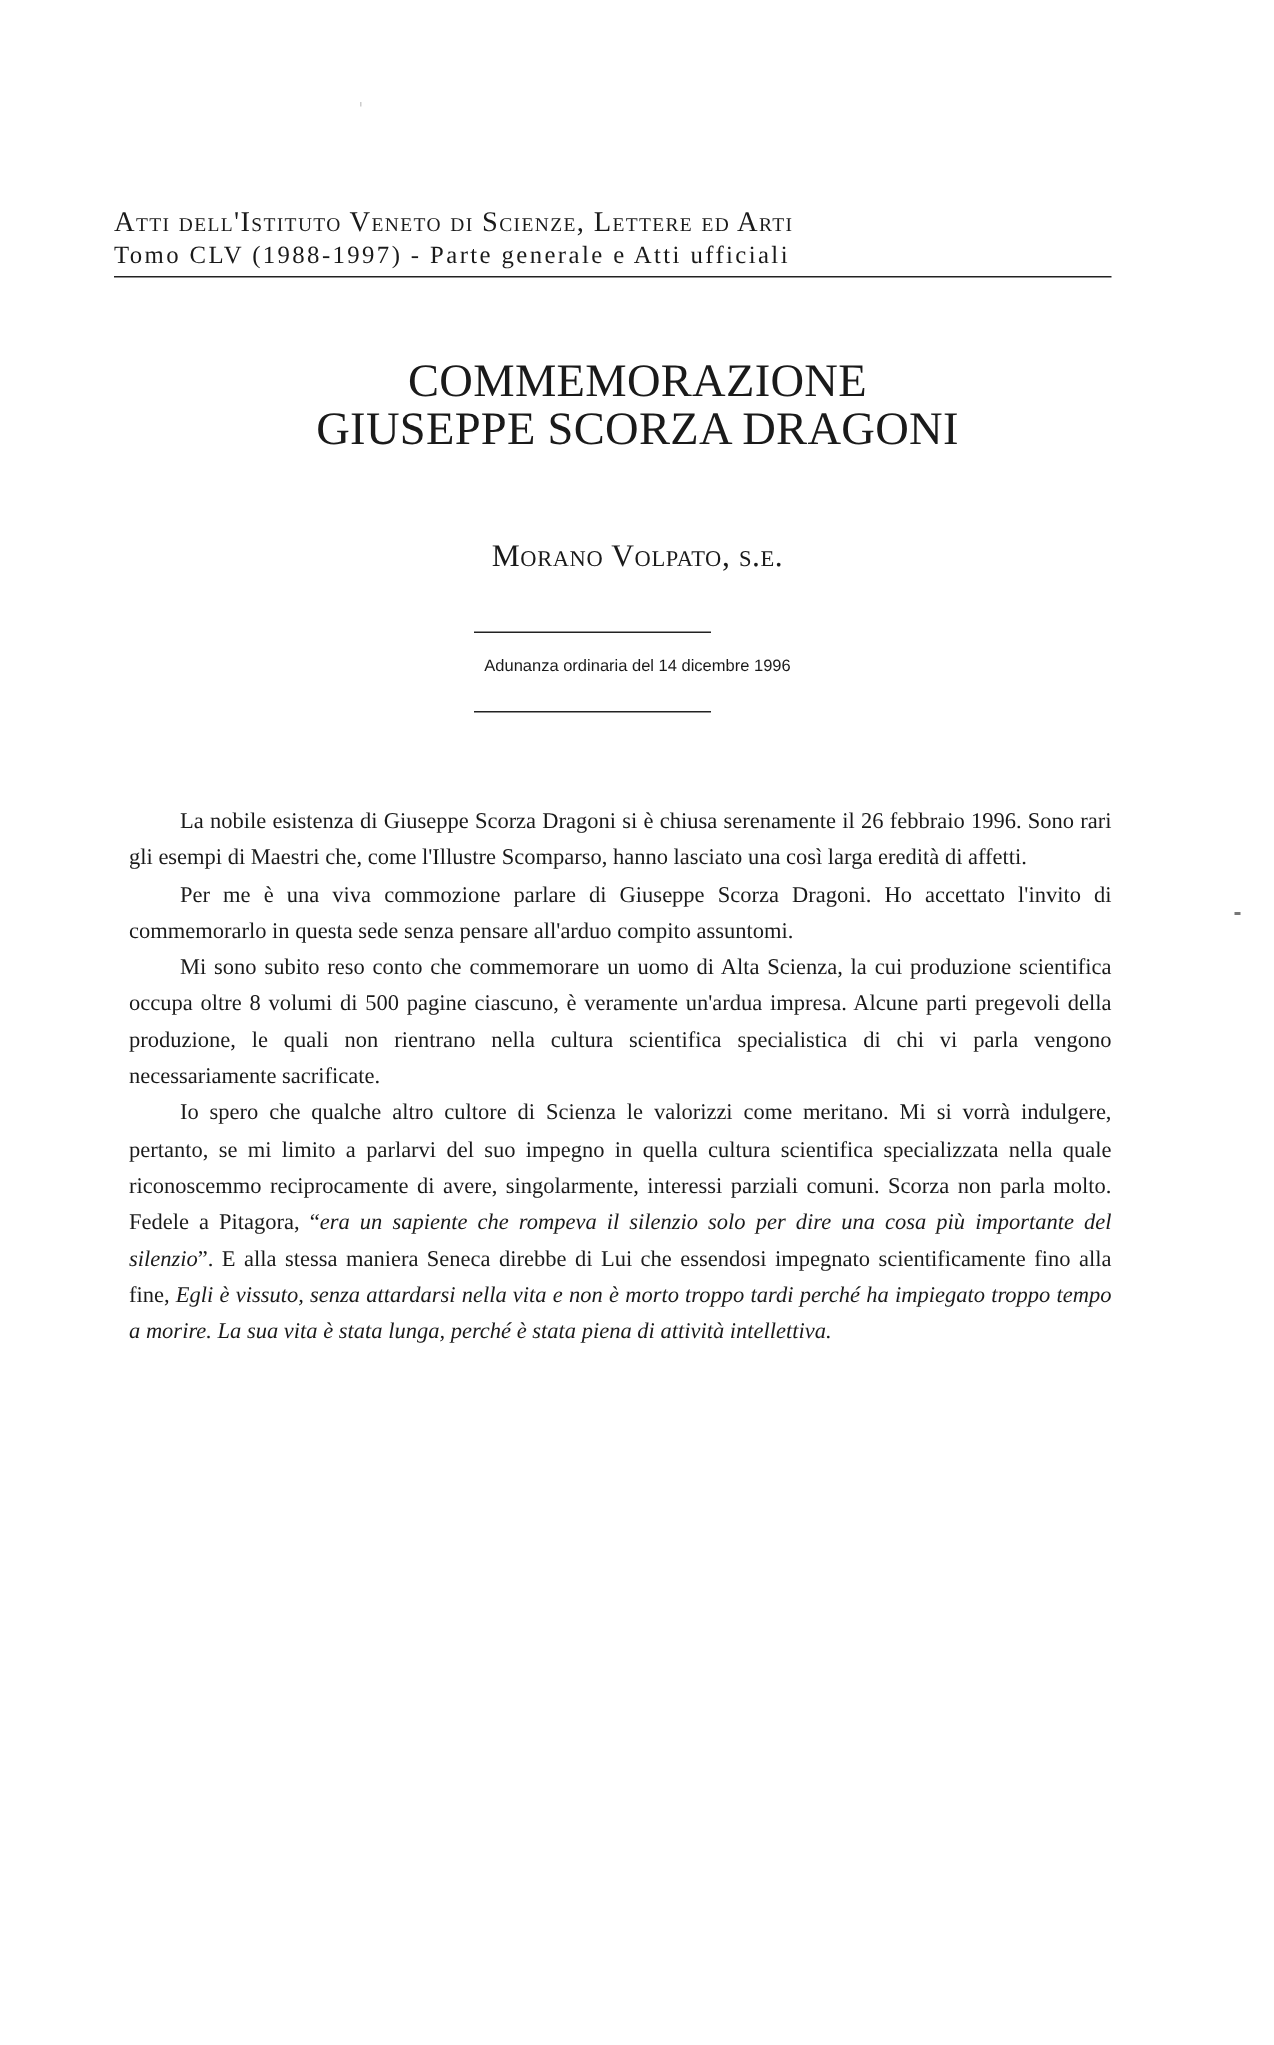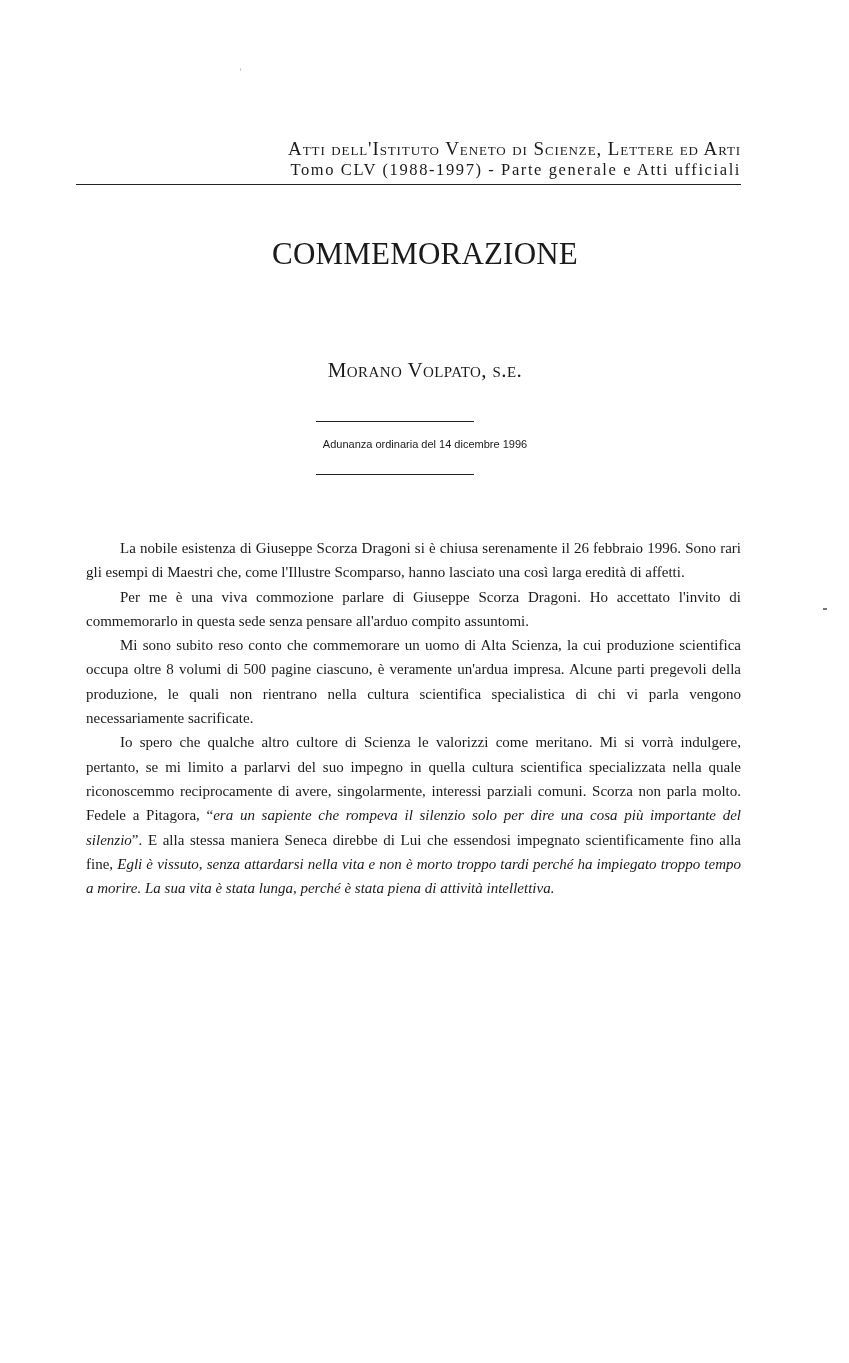--- a/index.html
+++ b/index.html
@@ -1,20 +1,20 @@
 <!DOCTYPE html>
 <html><head>
 <meta charset="utf-8">
 <style>
   html, body { margin: 0; padding: 0; background: #ffffff; }
   body { width: 849px; height: 1363px; position: relative; overflow: hidden; color: #1a1a1a; }
   .serif { font-family: "Liberation Serif", "DejaVu Serif", serif; }
   .sans { font-family: "Liberation Sans", "DejaVu Sans", sans-serif; }
 
-  .running-head { position: absolute; left: 76px; top: 138px; width: 665px; text-align: right; }
+  .running-head { position: absolute; left: 76px; top: 138px; width: 665px; text-align: left; }
   .rh-line1 { font-size: 19px; letter-spacing: 0.9px; font-variant: small-caps; line-height: 22px; white-space: nowrap; }
   .rh-line2 { font-size: 16.5px; letter-spacing: 1.6px; line-height: 20px; white-space: nowrap; }
   .rh-rule { position: absolute; left: 76px; top: 184px; width: 665px; height: 0; border-top: 1.3px solid #222; }
 
   .title { position: absolute; left: 150px; top: 238px; width: 550px; text-align: center; font-size: 31px; line-height: 32px; letter-spacing: 0.2px; }
   .author { position: absolute; left: 150px; top: 358px; width: 550px; text-align: center; font-size: 21px; font-variant: small-caps; letter-spacing: 0.4px; }
 
   .rule-short { position: absolute; left: 316px; width: 158px; height: 0; border-top: 1.3px solid #222; }
   .rule-a { top: 421px; }
   .rule-b { top: 474px; }
@@ -31,20 +31,21 @@
 <body>
 
 <div class="running-head serif">
   <div class="rh-line1">Atti dell'Istituto Veneto di Scienze, Lettere ed Arti</div>
   <div class="rh-line2">Tomo CLV (1988-1997) - Parte generale e Atti ufficiali</div>
 </div>
 <div class="rh-rule"></div>
 
 <div class="title serif">
   <div>COMMEMORAZIONE</div>
+  <div>GIUSEPPE SCORZA DRAGONI</div>
 </div>
 
 <div class="author serif">Morano Volpato, s.e.</div>
 
 <div class="rule-short rule-a"></div>
 <div class="meeting sans">Adunanza ordinaria del 14 dicembre 1996</div>
 <div class="rule-short rule-b"></div>
 
 <div class="body serif">
   <p>La nobile esistenza di Giuseppe Scorza Dragoni si è chiusa serenamente il 26 febbraio 1996. Sono rari gli esempi di Maestri che, come l'Illustre Scomparso, hanno lasciato una così larga eredità di affetti.</p>

